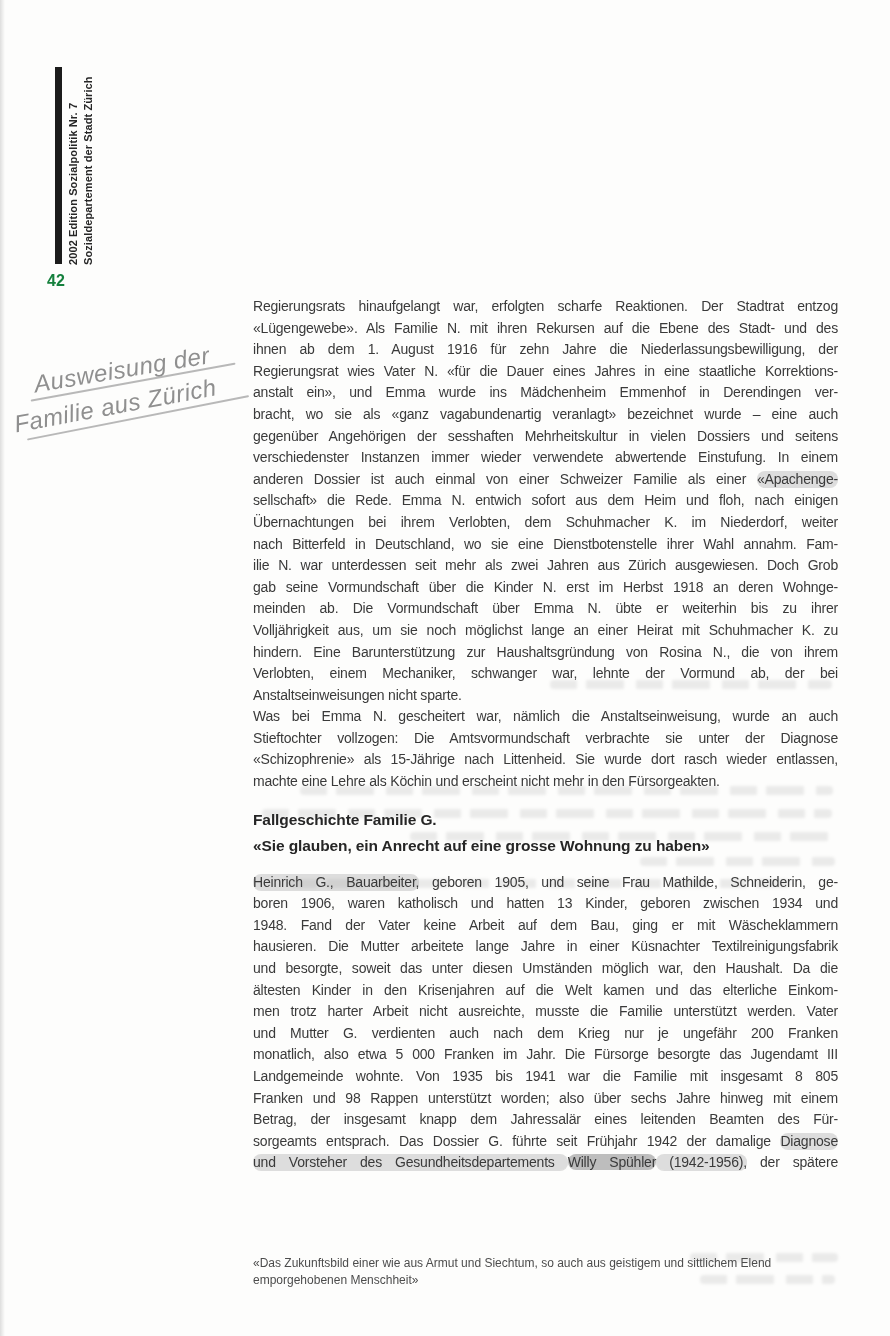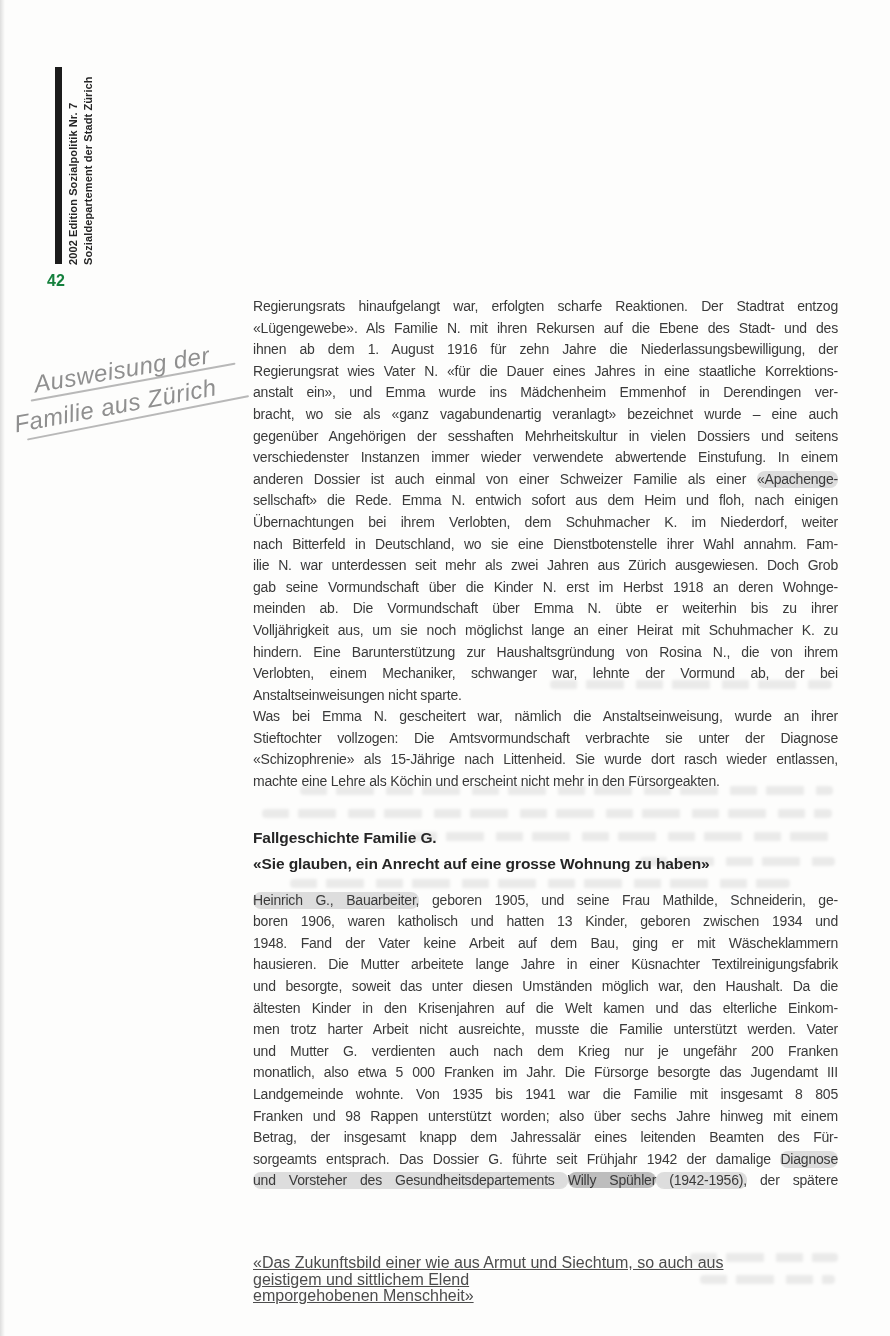--- a/index.html
+++ b/index.html
@@ -42,25 +42,25 @@
   .content { position:absolute; left:253px; top:296px; width:585px; z-index:2; }
   .line {
     font-size:14px; line-height:21.6px; height:21.6px; letter-spacing:-0.2px;
     text-align:justify; text-align-last:justify; white-space:nowrap; overflow:hidden;
   }
   .para .line.plast { text-align-last:left; }
   .para.cont .line.plast { text-align-last:justify; }
   .hl1 { background:var(--highlight-light,rgba(158,158,158,0.33)); box-shadow:0 1px 0 var(--highlight-light,rgba(158,158,158,0.33)); border-radius:8px; }
   .hl2 { background:var(--highlight-dark,rgba(125,125,125,0.5)); border-radius:8px; }
 
-  .heading { margin-top:32px; margin-bottom:13px; font-weight:bold; font-size:15.5px;
+  .heading { margin-top:14px; margin-bottom:13px; font-weight:bold; font-size:15.5px;
     line-height:26px; color:#262626; letter-spacing:-0.1px; }
 
   .footer { position:absolute; left:253px; top:1255px; width:540px; z-index:2;
-    font-size:16px; line-height:16.5px; color:#4c4c4c;text-decoration:underline; }
+    font-size:12px; line-height:16.5px; color:#4c4c4c; }
 </style>
 </head>
 <body>
 
 <div class="page">
   <div class="edge"></div>
 
   <div class="spine-bar"></div>
   <div class="sidebar">
     <div>2002 Edition Sozialpolitik Nr. 7</div>
@@ -100,21 +100,21 @@
         <div class="line"><span>nach Bitterfeld in Deutschland, wo sie eine Dienstbotenstelle ihrer Wahl annahm. Fam-</span></div>
         <div class="line"><span>ilie N. war unterdessen seit mehr als zwei Jahren aus Zürich ausgewiesen. Doch Grob</span></div>
         <div class="line"><span>gab seine Vormundschaft über die Kinder N. erst im Herbst 1918 an deren Wohnge-</span></div>
         <div class="line"><span>meinden ab. Die Vormundschaft über Emma N. übte er weiterhin bis zu ihrer</span></div>
         <div class="line"><span>Volljährigkeit aus, um sie noch möglichst lange an einer Heirat mit Schuhmacher K. zu</span></div>
         <div class="line"><span>hindern. Eine Barunterstützung zur Haushaltsgründung von Rosina N., die von ihrem</span></div>
         <div class="line"><span>Verlobten, einem Mechaniker, schwanger war, lehnte der Vormund ab, der bei</span></div>
         <div class="line plast"><span>Anstaltseinweisungen nicht sparte.</span></div>
       </div>
     <div class="para">
-        <div class="line"><span>Was bei Emma N. gescheitert war, nämlich die Anstaltseinweisung, wurde an ihrer</span></div>
+        <div class="line"><span>Was bei Emma N. gescheitert war, nämlich die Anstaltseinweisung, wurde an auch</span></div>
         <div class="line"><span>Stieftochter vollzogen: Die Amtsvormundschaft verbrachte sie unter der Diagnose</span></div>
         <div class="line"><span>«Schizophrenie» als 15-Jährige nach Littenheid. Sie wurde dort rasch wieder entlassen,</span></div>
         <div class="line plast"><span>machte eine Lehre als Köchin und erscheint nicht mehr in den Fürsorgeakten.</span></div>
       </div>
     <div class="heading">
       <div>Fallgeschichte Familie G.</div>
       <div>«Sie glauben, ein Anrecht auf eine grosse Wohnung zu haben»</div>
     </div>
     <div class="para cont">
         <div class="line"><span class="hl1">Heinrich G., Bauarbeiter,</span><span> geboren 1905, und seine Frau Mathilde, Schneiderin, ge-</span></div>

